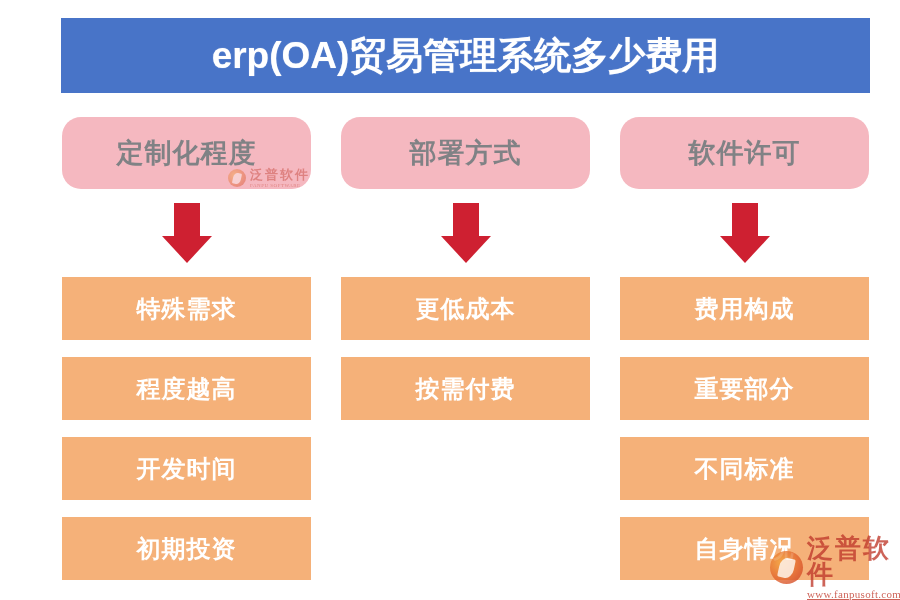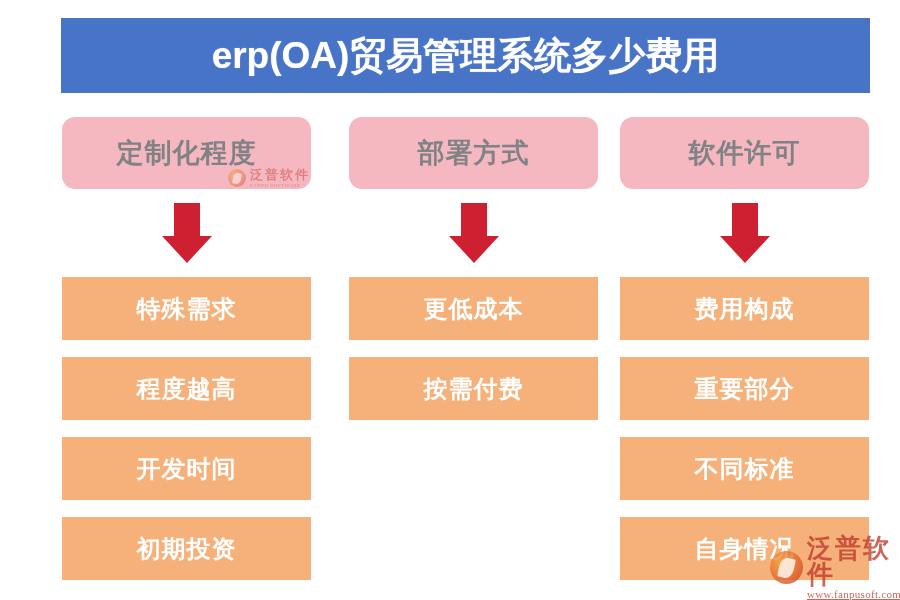--- a/index.html
+++ b/index.html
@@ -38,30 +38,30 @@
     text-shadow: 0 0 1px rgba(255,255,255,0.6);
   }
 
   
   .column {
     position: absolute;
     top: 117px;
     width: 249px;
   }
   .col-0 { left: 62px; }
-  .col-1 { left: 349px; }
+  .col-1 { left: 341px; }
   .col-2 { left: 620px; }
 
   
   .head-box {
     position: relative;
     width: 249px;
     height: 72px;
     background: #f5b8c0;
-    border-radius: 13px;
+    border-radius: 19px;
     display: flex;
     align-items: center;
     justify-content: center;
     overflow: hidden;
     text-align: right;
   }
   .head-text {
     color: #808285;
     font-size: 27px;
     font-weight: bold;

